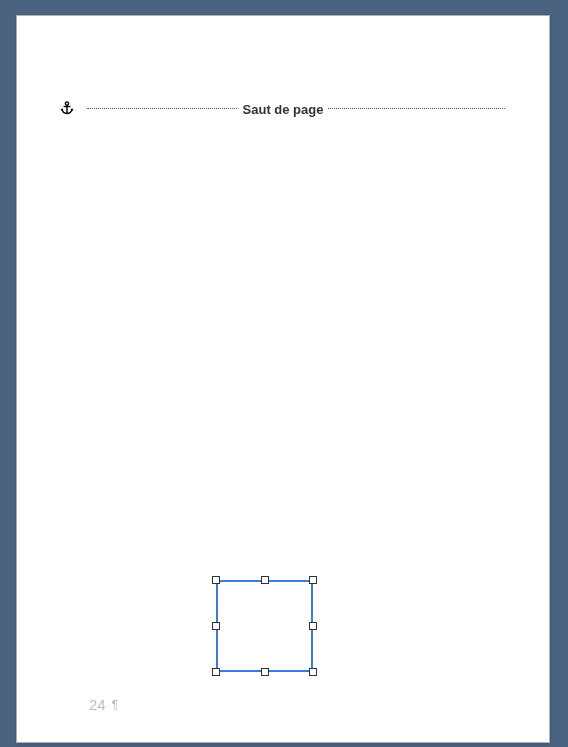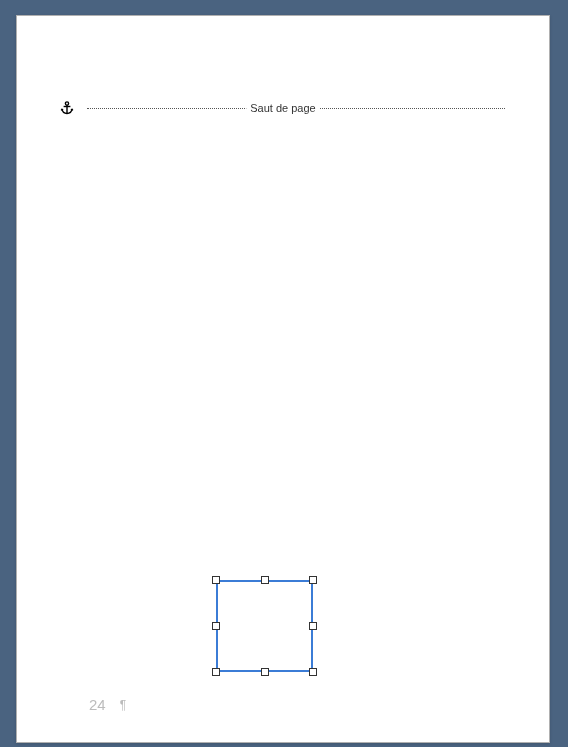--- a/index.html
+++ b/index.html
@@ -42,23 +42,24 @@
       align-items: center;
       justify-content: center;
     }
     .page-break-label {
       position: absolute;
       left: 50%;
       top: 86px;
       transform: translateX(-50%);
       background: #ffffff;
       padding: 0 4px;
-      font-size: 11px;
+      font-size: 13px;
       color: #333333;
       white-space: nowrap;
+      font-weight: bold;
     }
     .selected-shape {
       position: absolute;
       left: 199px;
       top: 564px;
       width: 97px;
       height: 92px;
     }
     .rect-outline {
       position: absolute;
@@ -82,21 +83,21 @@
     .h-e  { right: -4px; top: calc(50% - 4px); cursor: ew-resize; }
     .h-sw { left: -4px; bottom: -4px; cursor: nesw-resize; }
     .h-s  { left: calc(50% - 4px); bottom: -4px; cursor: ns-resize; }
     .h-se { right: -4px; bottom: -4px; cursor: nwse-resize; }
     .footer {
       position: absolute;
       left: 72px;
       top: 680px;
       display: flex;
       align-items: center;
-      gap: 14px;
+      gap: 6px;
       color: #bcbcbc;
       font-size: 15px;
     }
     .footer .pilcrow {
       font-size: 12px;
       color: #bcbcbc;
     }
   </style>
 </head>
 <body>

